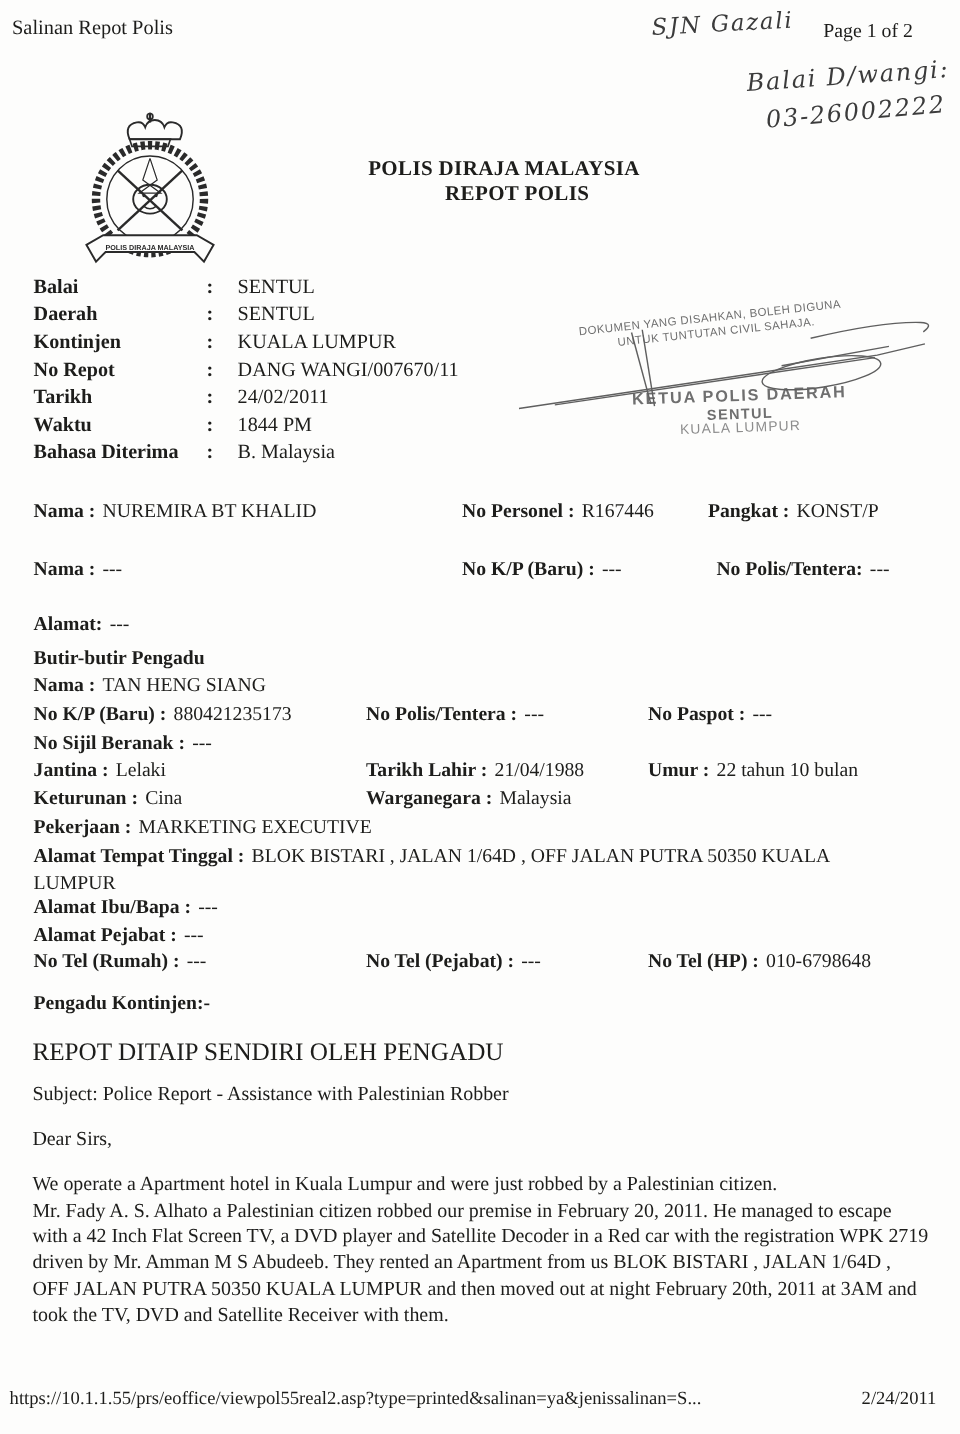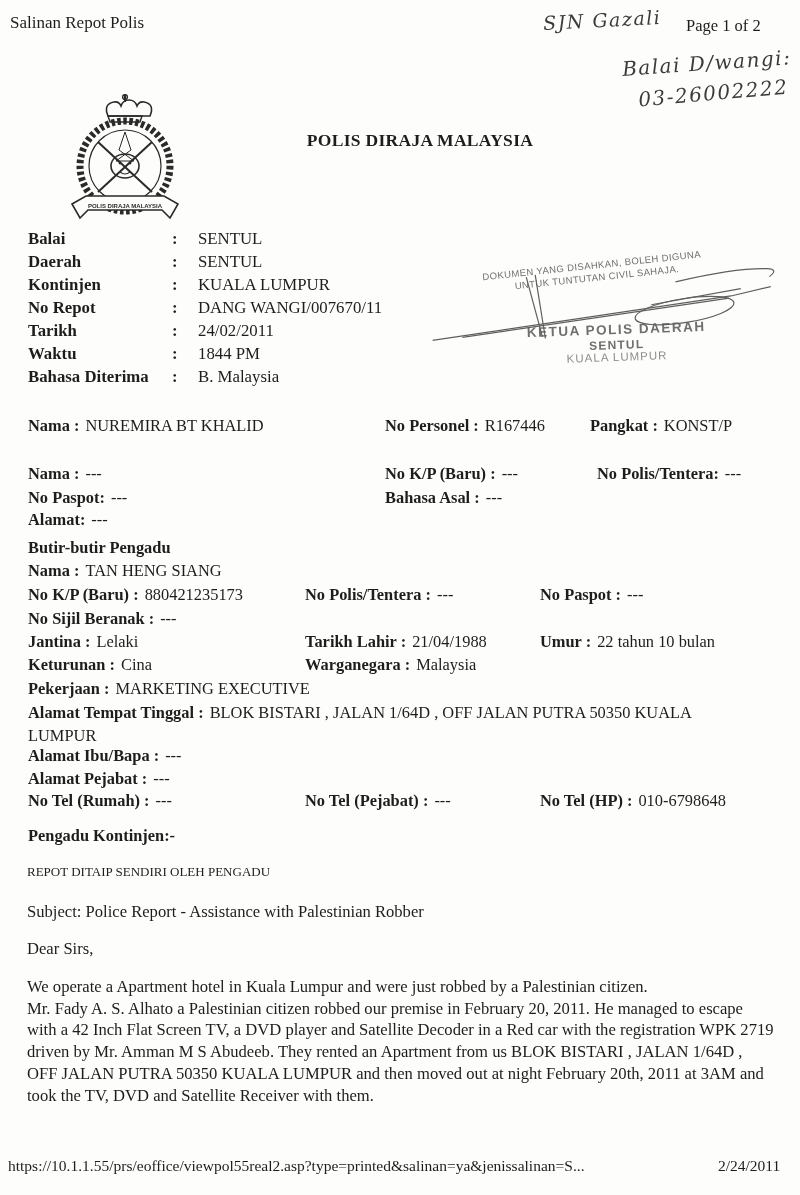--- a/index.html
+++ b/index.html
@@ -74,20 +74,21 @@
       <circle cx="72" cy="71" r="1.4" fill="#2a2a2a" stroke="none"></circle>
       <path d="M62,80 q5,4 10,0" stroke-width="1.2"></path>
 
       <path d="M14,112 l14,-8 h78 l14,8 -8,14 -8,-8 h-74 l-8,8 z" stroke-width="1.6" fill="#fdfdfc"></path>
       <text x="67" y="116" text-anchor="middle" font-size="6" font-weight="bold" fill="#2a2a2a" stroke="none" font-family="Liberation Sans, sans-serif">POLIS DIRAJA MALAYSIA</text>
     </svg>
   </div>
 
   <div class="title-block">
     <div>POLIS DIRAJA MALAYSIA</div>
+    <div style="text-indent:22px;">REPOT POLIS</div>
   </div>
 
   <div>
     <div class="abs m-lbl fs17" style="top:229px;">Balai</div>
     <div class="abs m-colon fs17" style="top:229px;">:</div>
     <div class="abs m-val fs17" style="top:229px;">SENTUL</div>
 
     <div class="abs m-lbl fs17" style="top:252px;">Daerah</div>
     <div class="abs m-colon fs17" style="top:252px;">:</div>
     <div class="abs m-val fs17" style="top:252px;">SENTUL</div>
@@ -134,24 +135,20 @@
     <span class="cell fv fs16" style="left:0;"><b>Nama :</b><span class="val">NUREMIRA BT KHALID</span></span>
     <span class="cell fv fs16" style="left:357px;"><b>No Personel :</b><span class="val">R167446</span></span>
     <span class="cell fv fs16" style="left:562px;"><b>Pangkat :</b><span class="val">KONST/P</span></span>
   </div>
 
   <div class="row" style="top:464px;">
     <span class="cell fv fs16" style="left:0;"><b>Nama :</b><span class="val">---</span></span>
     <span class="cell fv fs16" style="left:357px;"><b>No K/P (Baru) :</b><span class="val">---</span></span>
     <span class="cell fv fs16" style="left:569px;"><b>No Polis/Tentera:</b><span class="val">---</span></span>
   </div>
-  <div class="row" style="top:488px;">
-    <span class="cell fv fs16" style="left:0;"><b>No Paspot:</b><span class="val">---</span></span>
-    <span class="cell fv fs16" style="left:357px;"><b>Bahasa Asal :</b><span class="val">---</span></span>
-  </div>
   <div class="row" style="top:510px;">
     <span class="cell fv fs16" style="left:0;"><b>Alamat:</b><span class="val">---</span></span>
   </div>
 
   <div class="abs b fs16" style="left:28px;top:538px;">Butir-butir Pengadu</div>
   <div class="row" style="top:561px;">
     <span class="cell fv fs16" style="left:0;"><b>Nama :</b><span class="val">TAN HENG SIANG</span></span>
   </div>
   <div class="row" style="top:585px;">
     <span class="cell fv fs16" style="left:0;"><b>No K/P (Baru) :</b><span class="val">880421235173</span></span>
@@ -182,21 +179,21 @@
   <div class="row" style="top:769px;">
     <span class="cell fv fs16" style="left:0;"><b>Alamat Pejabat :</b><span class="val">---</span></span>
   </div>
   <div class="row" style="top:791px;">
     <span class="cell fv fs16" style="left:0;"><b>No Tel (Rumah) :</b><span class="val">---</span></span>
     <span class="cell fv fs16" style="left:277px;"><b>No Tel (Pejabat) :</b><span class="val">---</span></span>
     <span class="cell fv fs16" style="left:512px;"><b>No Tel (HP) :</b><span class="val">010-6798648</span></span>
   </div>
 
   <div class="abs b fs16" style="left:28px;top:826px;">Pengadu Kontinjen:-</div>
-  <div class="abs" style="left:27px;top:864px;font-size:13px;">REPOT DITAIP SENDIRI OLEH PENGADU</div>
+  <div class="abs" style="left:27px;top:864px;font-size:21px;">REPOT DITAIP SENDIRI OLEH PENGADU</div>
   <div class="abs" style="left:27px;top:902px;font-size:16.6px;">Subject: Police Report - Assistance with Palestinian Robber</div>
   <div class="abs" style="left:27px;top:939px;font-size:16.6px;">Dear Sirs,</div>
   <div class="para" style="top:976px;">
     <div>We operate a Apartment hotel in Kuala Lumpur and were just robbed by a Palestinian citizen.</div>
     <div>Mr. Fady A. S. Alhato a Palestinian citizen robbed our premise in February 20, 2011. He managed to escape with a 42 Inch Flat Screen TV, a DVD player and Satellite Decoder in a Red car with the registration WPK 2719 driven by Mr. Amman M S Abudeeb. They rented an Apartment from us BLOK BISTARI , JALAN 1/64D , OFF JALAN PUTRA 50350 KUALA LUMPUR and then moved out at night February 20th, 2011 at 3AM and took the TV, DVD and Satellite Receiver with them.</div>
   </div>
 
   <div class="abs" style="left:8px;top:1157px;font-size:15.5px;">https://10.1.1.55/prs/eoffice/viewpol55real2.asp?type=printed&amp;salinan=ya&amp;jenissalinan=S...</div>
   <div class="abs" style="left:718px;top:1157px;font-size:15.5px;">2/24/2011</div>
 

